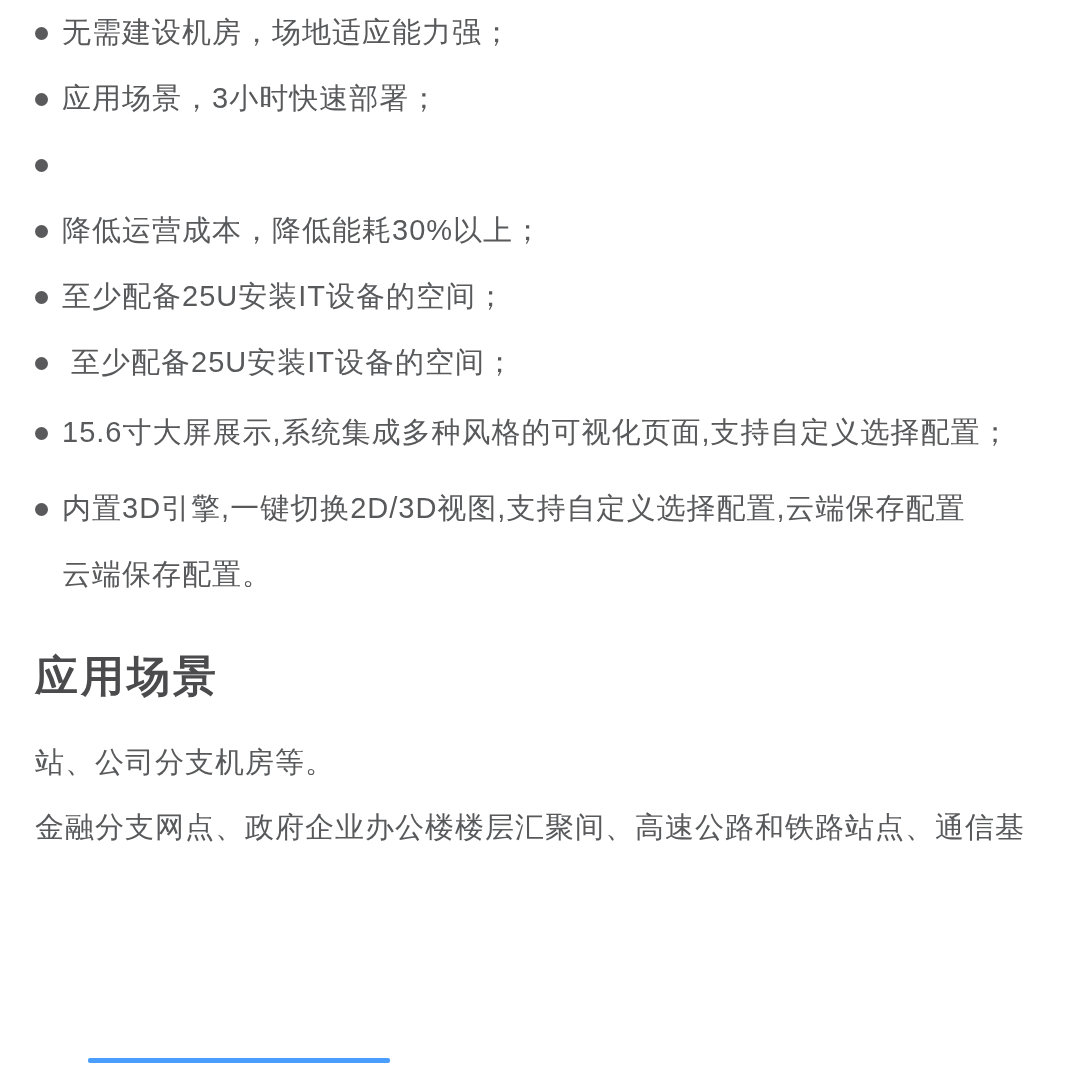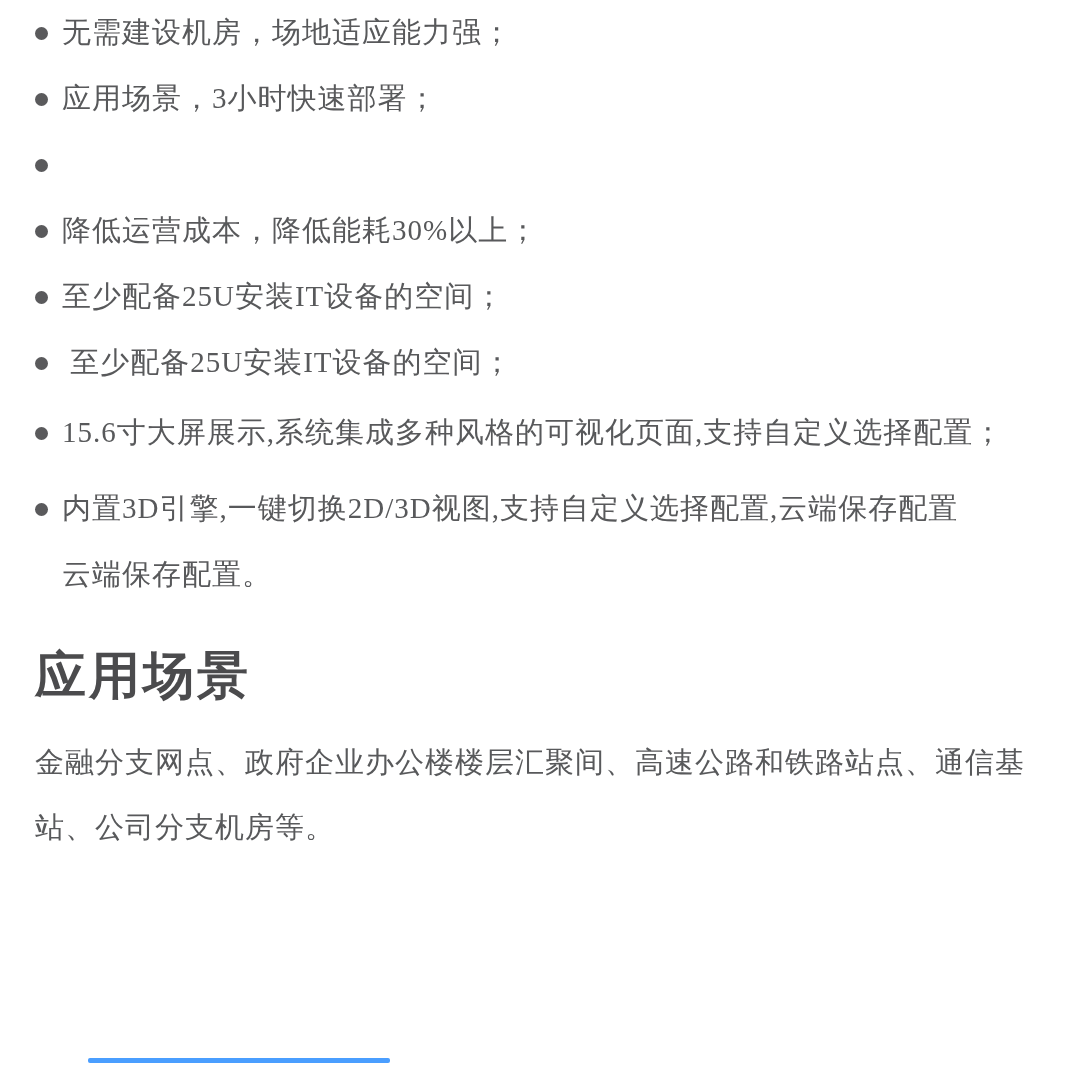--- a/index.html
+++ b/index.html
@@ -16,21 +16,20 @@
     -webkit-font-smoothing: antialiased;
   }
   .page {
     padding: 0 30px 0 35px;
   }
   
   .features {
     list-style: none;
     margin: 0;
     padding: 0;
-    font-family: Liberation Serif, serif;
   }
   .feature-item { margin: 0; padding: 0; }
   .feature-item.gap-sm { margin-top: 4px; }
   .feature-item.gap-md { margin-top: 10px; }
   .line {
     height: 66px;
     display: flex;
     align-items: center;
   }
   .bullet {
@@ -46,21 +45,21 @@
     color: #58595b;
     letter-spacing: 1px;
     white-space: pre-wrap;
   }
   .cont {
     padding-left: 27px; 
   }
   
   .section-title {
     margin: 38px 0 16px 0;
-    font-size: 51px;
+    font-size: 43px;
     line-height: 60px;
     font-weight: 700;
     color: #4b4b4d;
     letter-spacing: 3px;
   }
   .app-para {
     margin: 24px 0 0 0;
     padding: 0;
   }
   .p-line {
@@ -147,19 +146,19 @@
       <div class="line cont">
         <span class="txt">云端保存配置。</span>
       </div>
     </li>
 
   </ul>
 
   <h2 class="section-title">应用场景</h2>
 
   <p class="app-para">
+    <span class="p-line">站、公司分支机房等。</span>
     <span class="p-line">金融分支网点、政府企业办公楼楼层汇聚间、高速公路和铁路站点、通信基</span>
-    <span class="p-line">站、公司分支机房等。</span>
   </p>
 
 </div>
 
 <div class="accent-bar"></div>
 
 </body></html>

